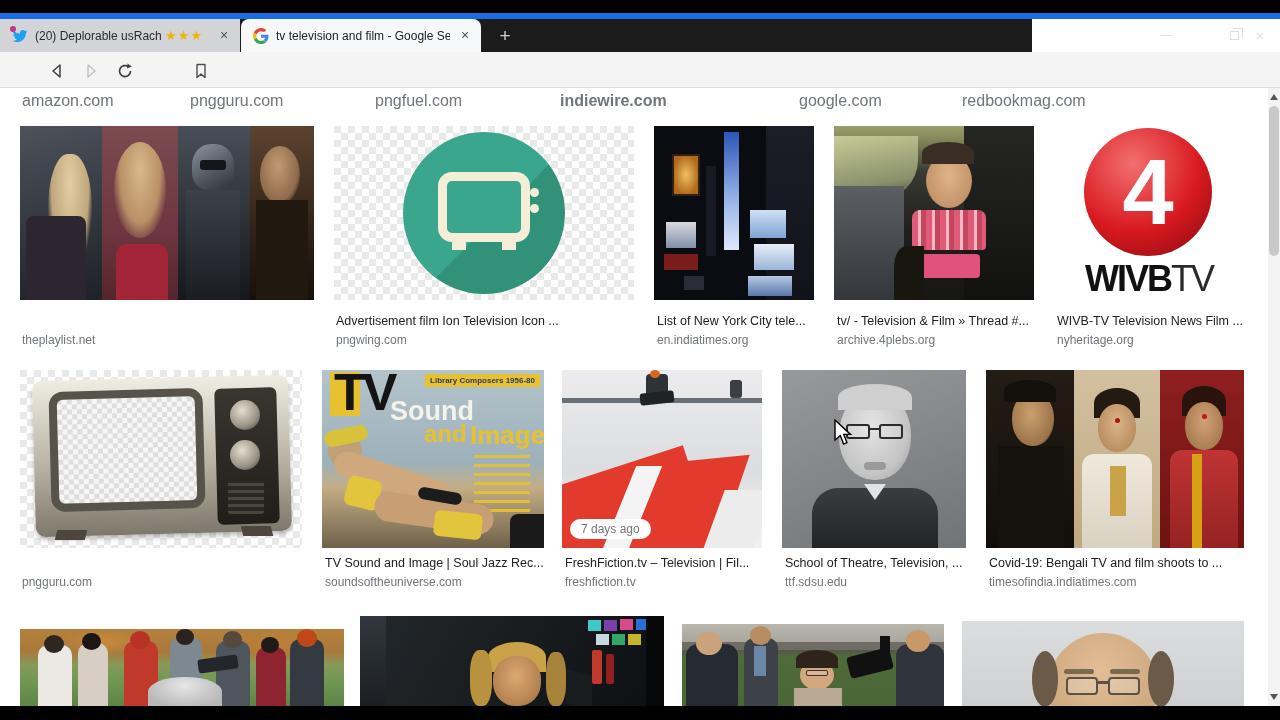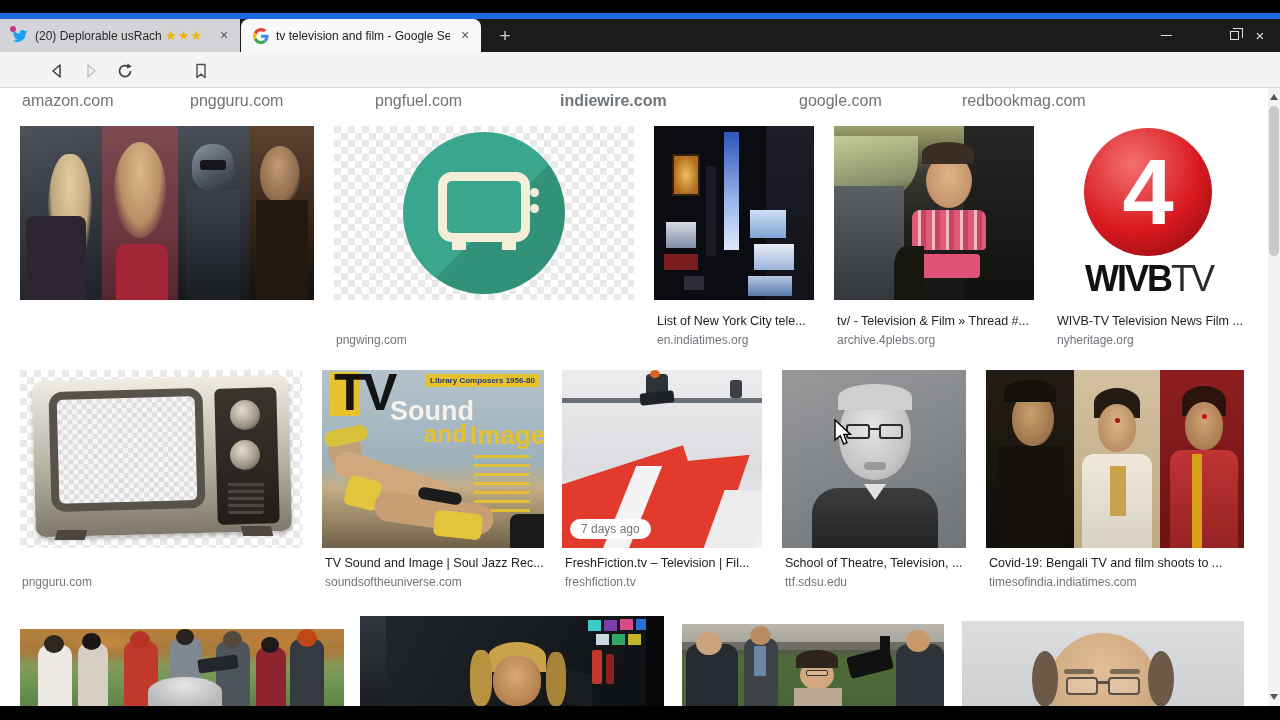--- a/index.html
+++ b/index.html
@@ -2,21 +2,21 @@
 <html><head>
 <meta charset="utf-8">
 <style>
   * { margin:0; padding:0; box-sizing:border-box; }
   body { background:#000; font-family:"Liberation Sans", sans-serif; }
   #screen { position:relative; width:1280px; height:720px; overflow:hidden; background:#fff; }
 
   
   .top-black   { position:absolute; left:0; top:0; width:1280px; height:13px; background:#000; }
   .blue-line   { position:absolute; left:0; top:13px; width:1280px; height:6px; background:#1b6ce3; }
-  .tabstrip    { position:absolute; left:0; top:19px; width:1280px; height:33px; background:#1b1b1b; }
+  .tabstrip    { position:absolute; left:0; top:19px; width:1032px; height:33px; background:#1b1b1b; }
   .tab { position:absolute; top:0; height:33px; display:flex; align-items:center; gap:7px; padding:0 8px 0 12px; font-size:12px; overflow:hidden; cursor:default; }
   .tab.inactive { left:0; width:240px; background:#d2d4d8; color:#2a2a2a; }
   .tab.active   { left:241px; width:240px; background:#f7f8f9; color:#222; border-radius:8px 8px 0 0; }
   .tab .t-title { white-space:nowrap; overflow:hidden; flex:1; }
   .tab .stars { color:#f2b300; font-size:13px; letter-spacing:1px; }
   .tab .t-close { color:#555; font-size:14px; width:16px; height:16px; line-height:15px; text-align:center; border-radius:8px; flex:0 0 auto; }
   .newtab { position:absolute; left:492px; top:4px; width:26px; height:26px; color:#cfcfcf; font-size:19px; line-height:25px; text-align:center; }
   .winctl { position:absolute; top:6px; height:20px; width:28px; display:flex; align-items:center; justify-content:center; color:#e3e3e3; }
   .wc-min-bar { width:11px; height:0; border-top:1.5px solid #e0e0e0; }
   .wc-restore { position:relative; width:9px; height:9px; border:1.3px solid #dedede; background:transparent; }
@@ -215,20 +215,22 @@
       <div class="abs" style="left:86px;top:128px;width:60px;height:24px;background:#e0527a;border-radius:4px;"></div>
       <div class="abs" style="left:60px;top:120px;width:30px;height:54px;background:#17170f;border-radius:40% 0 0 0;"></div>
     </div>
 
     <div class="tile" style="left:1054px;top:38px;width:190px;height:174px;background:#fff;">
       <div class="abs" style="left:30px;top:2px;width:128px;height:128px;border-radius:50%;background:radial-gradient(circle at 38% 28%,#f37070,#d8191f 55%,#8c0c12 95%);"></div>
       <div class="abs" style="left:30px;top:2px;width:128px;height:128px;display:flex;align-items:center;justify-content:center;color:#fff;font-size:92px;font-weight:bold;font-family:'Liberation Sans',sans-serif;">4</div>
       <div class="abs" style="left:0;top:132px;width:190px;text-align:center;font-weight:bold;color:#111;font-size:36px;letter-spacing:-2px;"><span>WIVB</span><span style="font-weight:normal;color:#2a2a2a;">TV</span></div>
     </div>
 
+    <div class="cap-d" style="left:22px;top:245px;width:292px;">theplaylist.net</div>
+    <div class="cap-t" style="left:336px;top:226px;width:298px;">Advertisement film Ion Television Icon ...</div>
     <div class="cap-d" style="left:336px;top:245px;width:298px;">pngwing.com</div>
     <div class="cap-t" style="left:657px;top:226px;width:158px;">List of New York City tele...</div>
     <div class="cap-d" style="left:657px;top:245px;width:158px;">en.indiatimes.org</div>
     <div class="cap-t" style="left:837px;top:226px;width:198px;">tv/ - Television &amp; Film » Thread #...</div>
     <div class="cap-d" style="left:837px;top:245px;width:198px;">archive.4plebs.org</div>
     <div class="cap-t" style="left:1057px;top:226px;width:188px;">WIVB-TV Television News Film ...</div>
     <div class="cap-d" style="left:1057px;top:245px;width:188px;">nyheritage.org</div>
 
     <div class="tile checker14" style="left:20px;top:282px;width:282px;height:178px;">
       <div class="abs" style="left:14px;top:8px;width:256px;height:156px;border-radius:10px;background:linear-gradient(180deg,#efece2,#b8b2a4 55%,#7e786c);transform:rotate(-1.5deg);box-shadow:0 3px 4px rgba(0,0,0,0.25);"></div>

